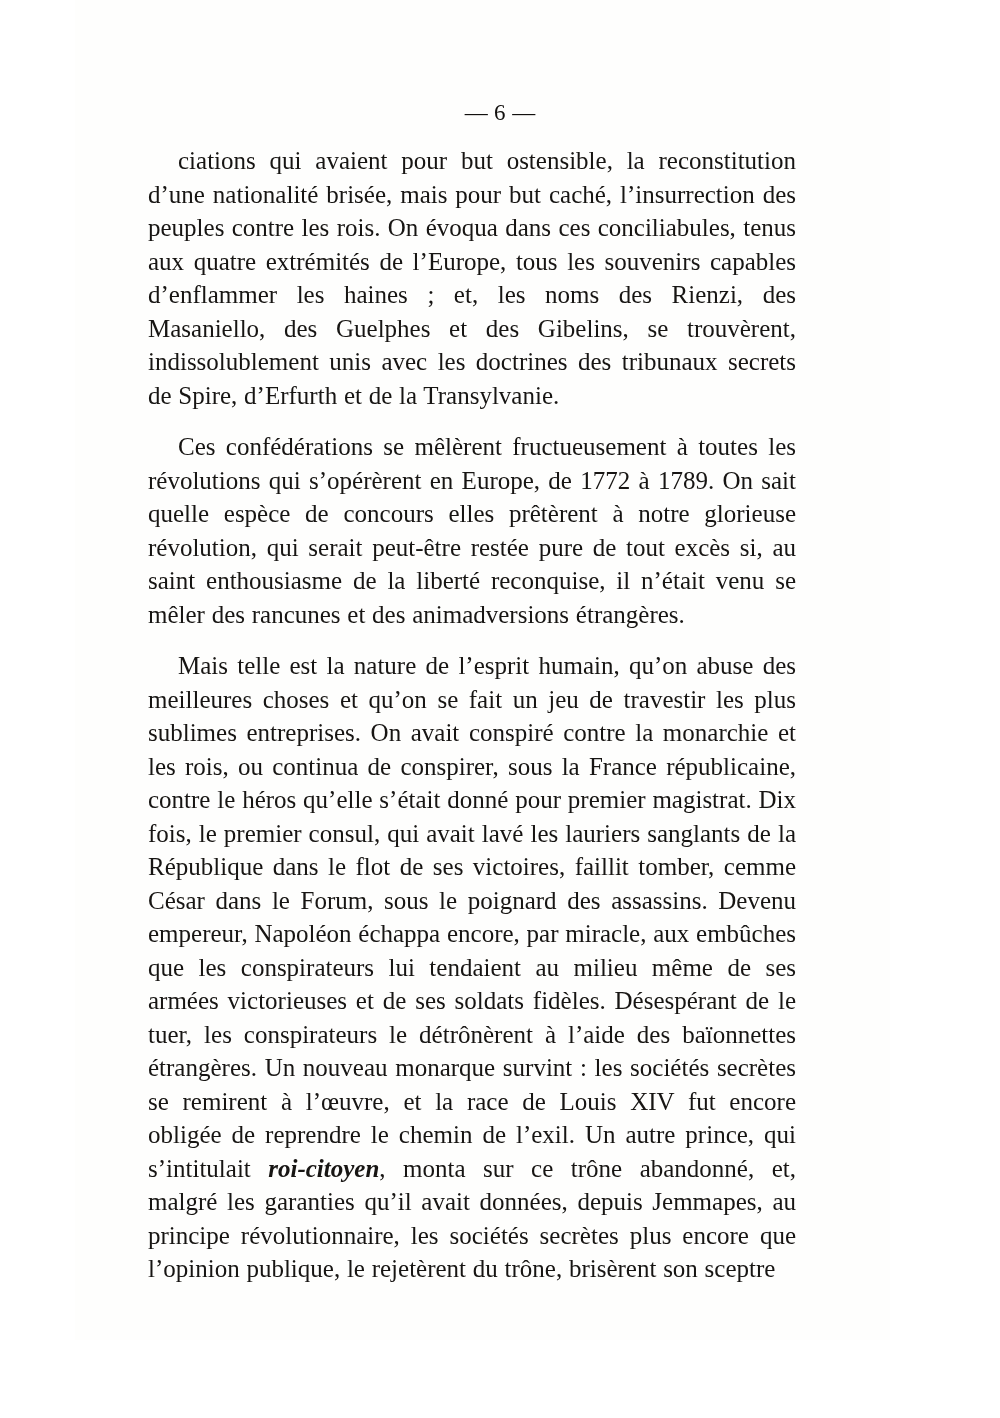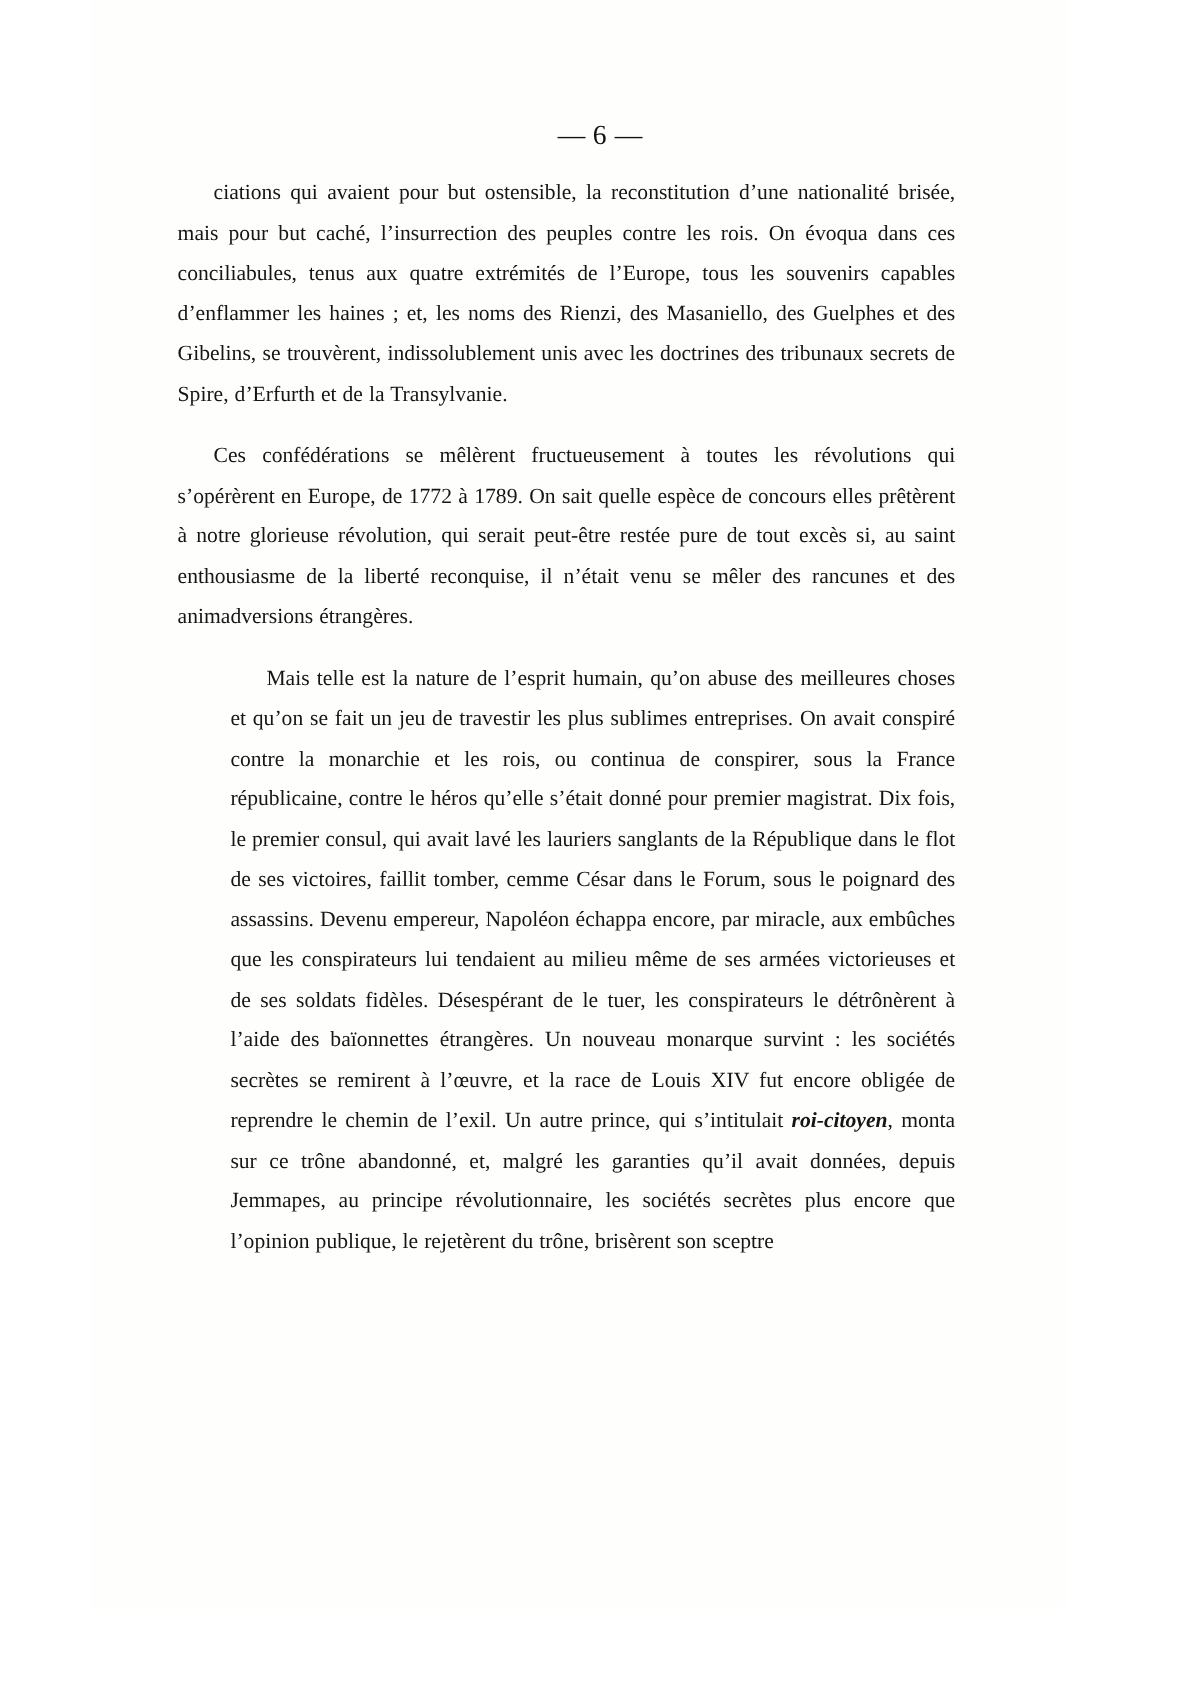--- a/index.html
+++ b/index.html
@@ -50,33 +50,32 @@
     left: 148px;
     top: 144px;
     width: 648px;
   }
 
   p.para {
     margin: 0;
     padding: 0;
     text-align: justify;
     text-align-last: left;
-    font-size: 18px;
+    font-size: 25px;
     line-height: 33.5px;
     color: #171513;
     text-indent: 30px;
     word-spacing: 0.5px;
   }
   p.para + p.para {
     margin-top: 18px;
   }
   
   p.para.last {
     margin-top: 19px;
-    margin-left: 44px;
   }
 
   i.roi {
     font-style: italic;
     font-weight: 600;
   }
 </style>
 </head>
 <body>
 

